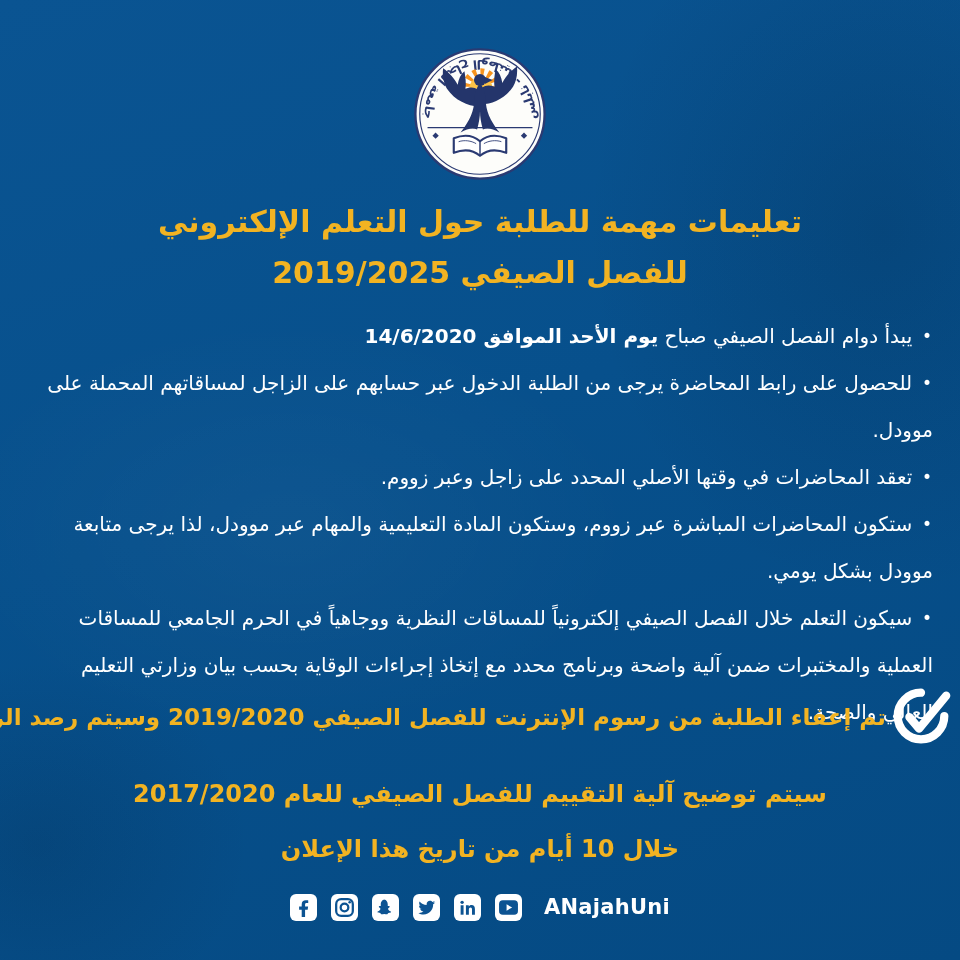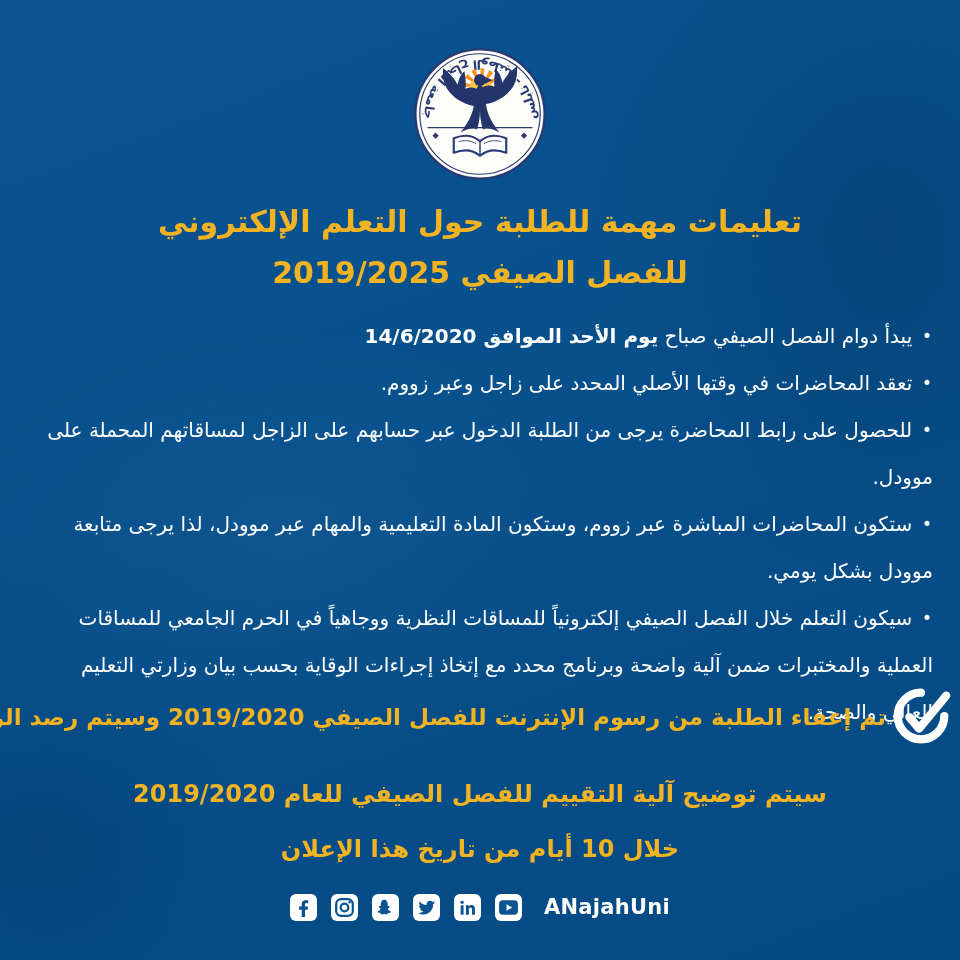--- a/index.html
+++ b/index.html
@@ -81,36 +81,36 @@
     </svg>
   </div>
 
   <div class="title">
     <div>تعليمات مهمة للطلبة حول التعلم الإلكتروني</div>
     <div>للفصل الصيفي 2019/2025</div>
   </div>
 
   <div class="bullets">
     <div class="bullet-line"><span class="dot">•</span><span>يبدأ دوام الفصل الصيفي صباح </span><b>يوم الأحد الموافق 14/6/2020</b></div>
+    <div class="bullet-line"><span class="dot">•</span><span>للحصول على رابط المحاضرة يرجى من الطلبة الدخول عبر حسابهم على الزاجل لمساقاتهم المحملة على موودل.</span><b></b></div>
     <div class="bullet-line"><span class="dot">•</span><span>تعقد المحاضرات في وقتها الأصلي المحدد على زاجل وعبر زووم.</span><b></b></div>
-    <div class="bullet-line"><span class="dot">•</span><span>للحصول على رابط المحاضرة يرجى من الطلبة الدخول عبر حسابهم على الزاجل لمساقاتهم المحملة على موودل.</span><b></b></div>
     <div class="bullet-line"><span class="dot">•</span><span>ستكون المحاضرات المباشرة عبر زووم، وستكون المادة التعليمية والمهام عبر موودل، لذا يرجى متابعة موودل بشكل يومي.</span><b></b></div>
     <div class="bullet-line"><span class="dot">•</span><span>سيكون التعلم خلال الفصل الصيفي إلكترونياً للمساقات النظرية ووجاهياً في الحرم الجامعي للمساقات العملية والمختبرات ضمن آلية واضحة وبرنامج محدد مع إتخاذ إجراءات الوقاية بحسب بيان وزارتي التعليم العالي والصحة.</span><b></b></div>
   </div>
 
   <div class="fee-note">
     <svg class="check" viewBox="0 0 68 68" xmlns="http://www.w3.org/2000/svg">
       <path d="M34 9 a 24 24 0 1 0 24 24" fill="none" stroke="#ffffff" stroke-width="8.5" stroke-linecap="round"></path>
       <path d="M22 34 L32 46 L60 12" fill="none" stroke="#ffffff" stroke-width="8.5" stroke-linecap="round" stroke-linejoin="round"></path>
     </svg>
     <div class="fee-text">تم إعفاء الطلبة من رسوم الإنترنت للفصل الصيفي 2019/2020 وسيتم رصد الرسوم في حسابهم</div>
   </div>
 
   <div class="assess">
-    <div class="line1">سيتم توضيح آلية التقييم للفصل الصيفي للعام 2019/2020</div>
+    <div class="line1">سيتم توضيح آلية التقييم للفصل الصيفي للعام 2017/2020</div>
     <div class="line2">خلال 10 أيام من تاريخ هذا الإعلان</div>
   </div>
 
   <div class="social">
     <div class="tile">
       <svg viewBox="0 0 24 24">
           <path fill="#0C5392" d="M13.4 20.5v-6.6h2.3l.4-2.7h-2.7V9.5c0-.8.3-1.4 1.5-1.4h1.3V5.7c-.3 0-1.2-.1-2.2-.1-2.2 0-3.6 1.3-3.6 3.7v1.9H8.1v2.7h2.3v6.6z"></path>
         </svg>
     </div>
     <div class="tile">

